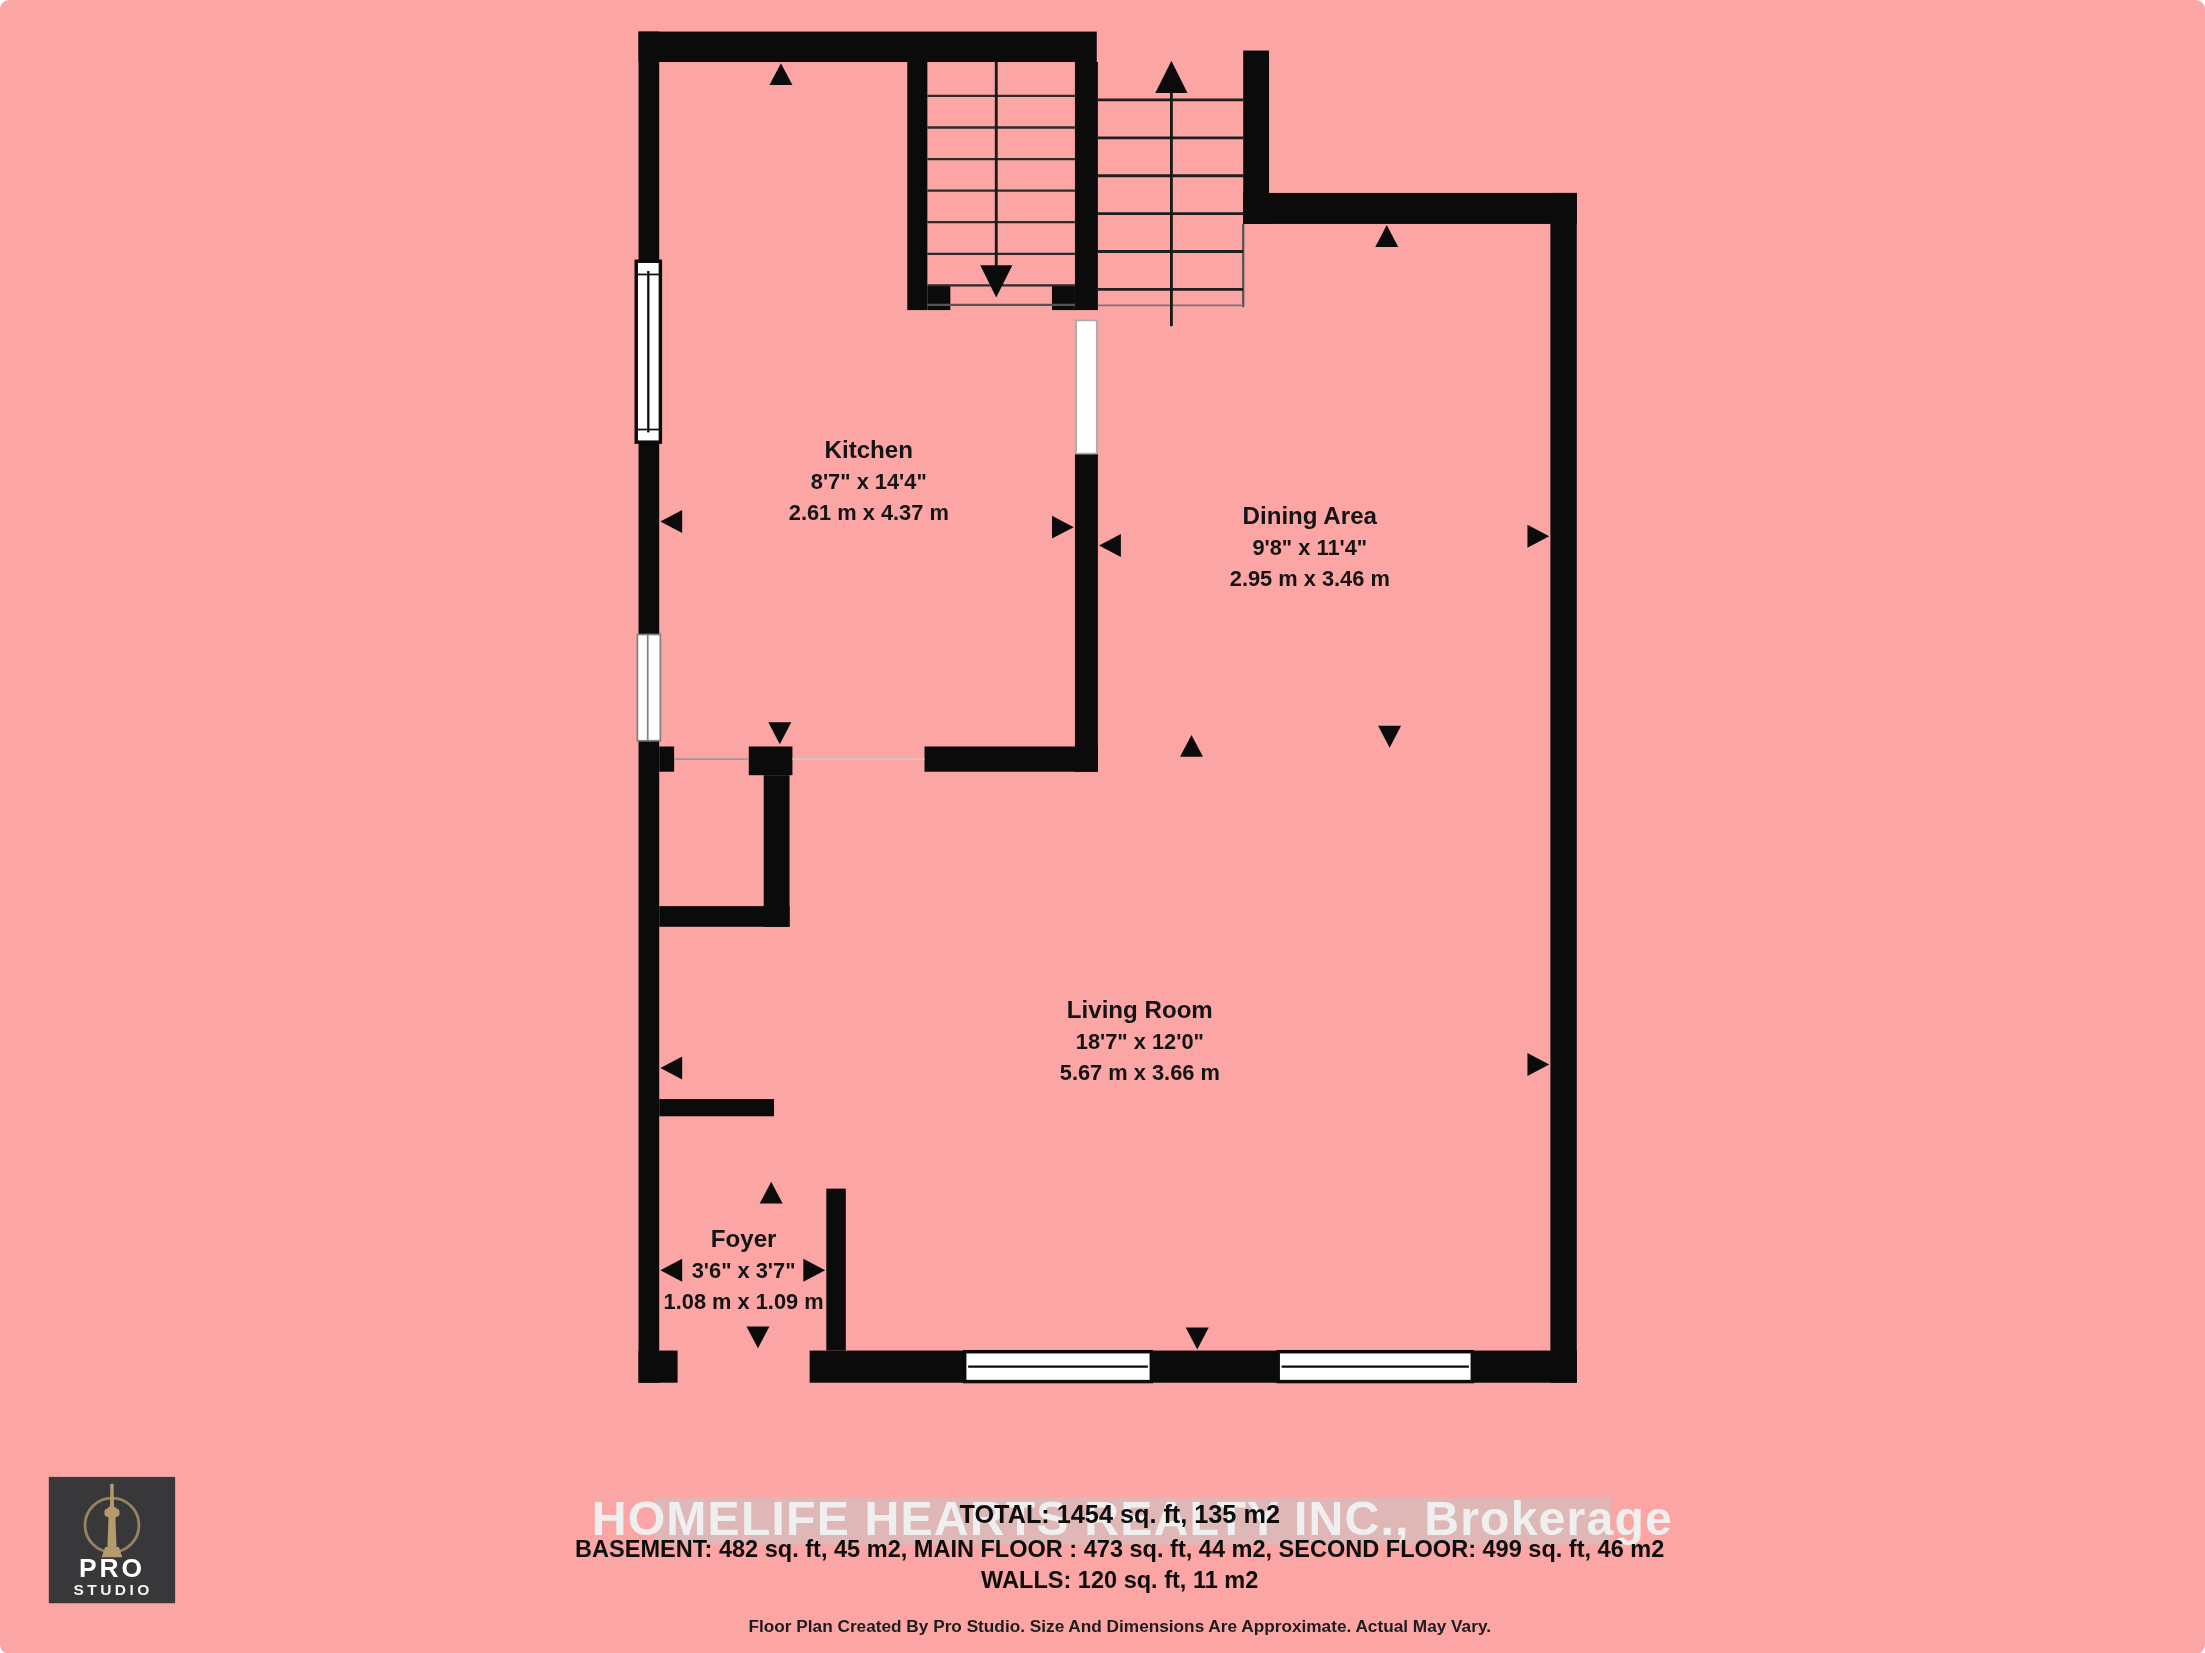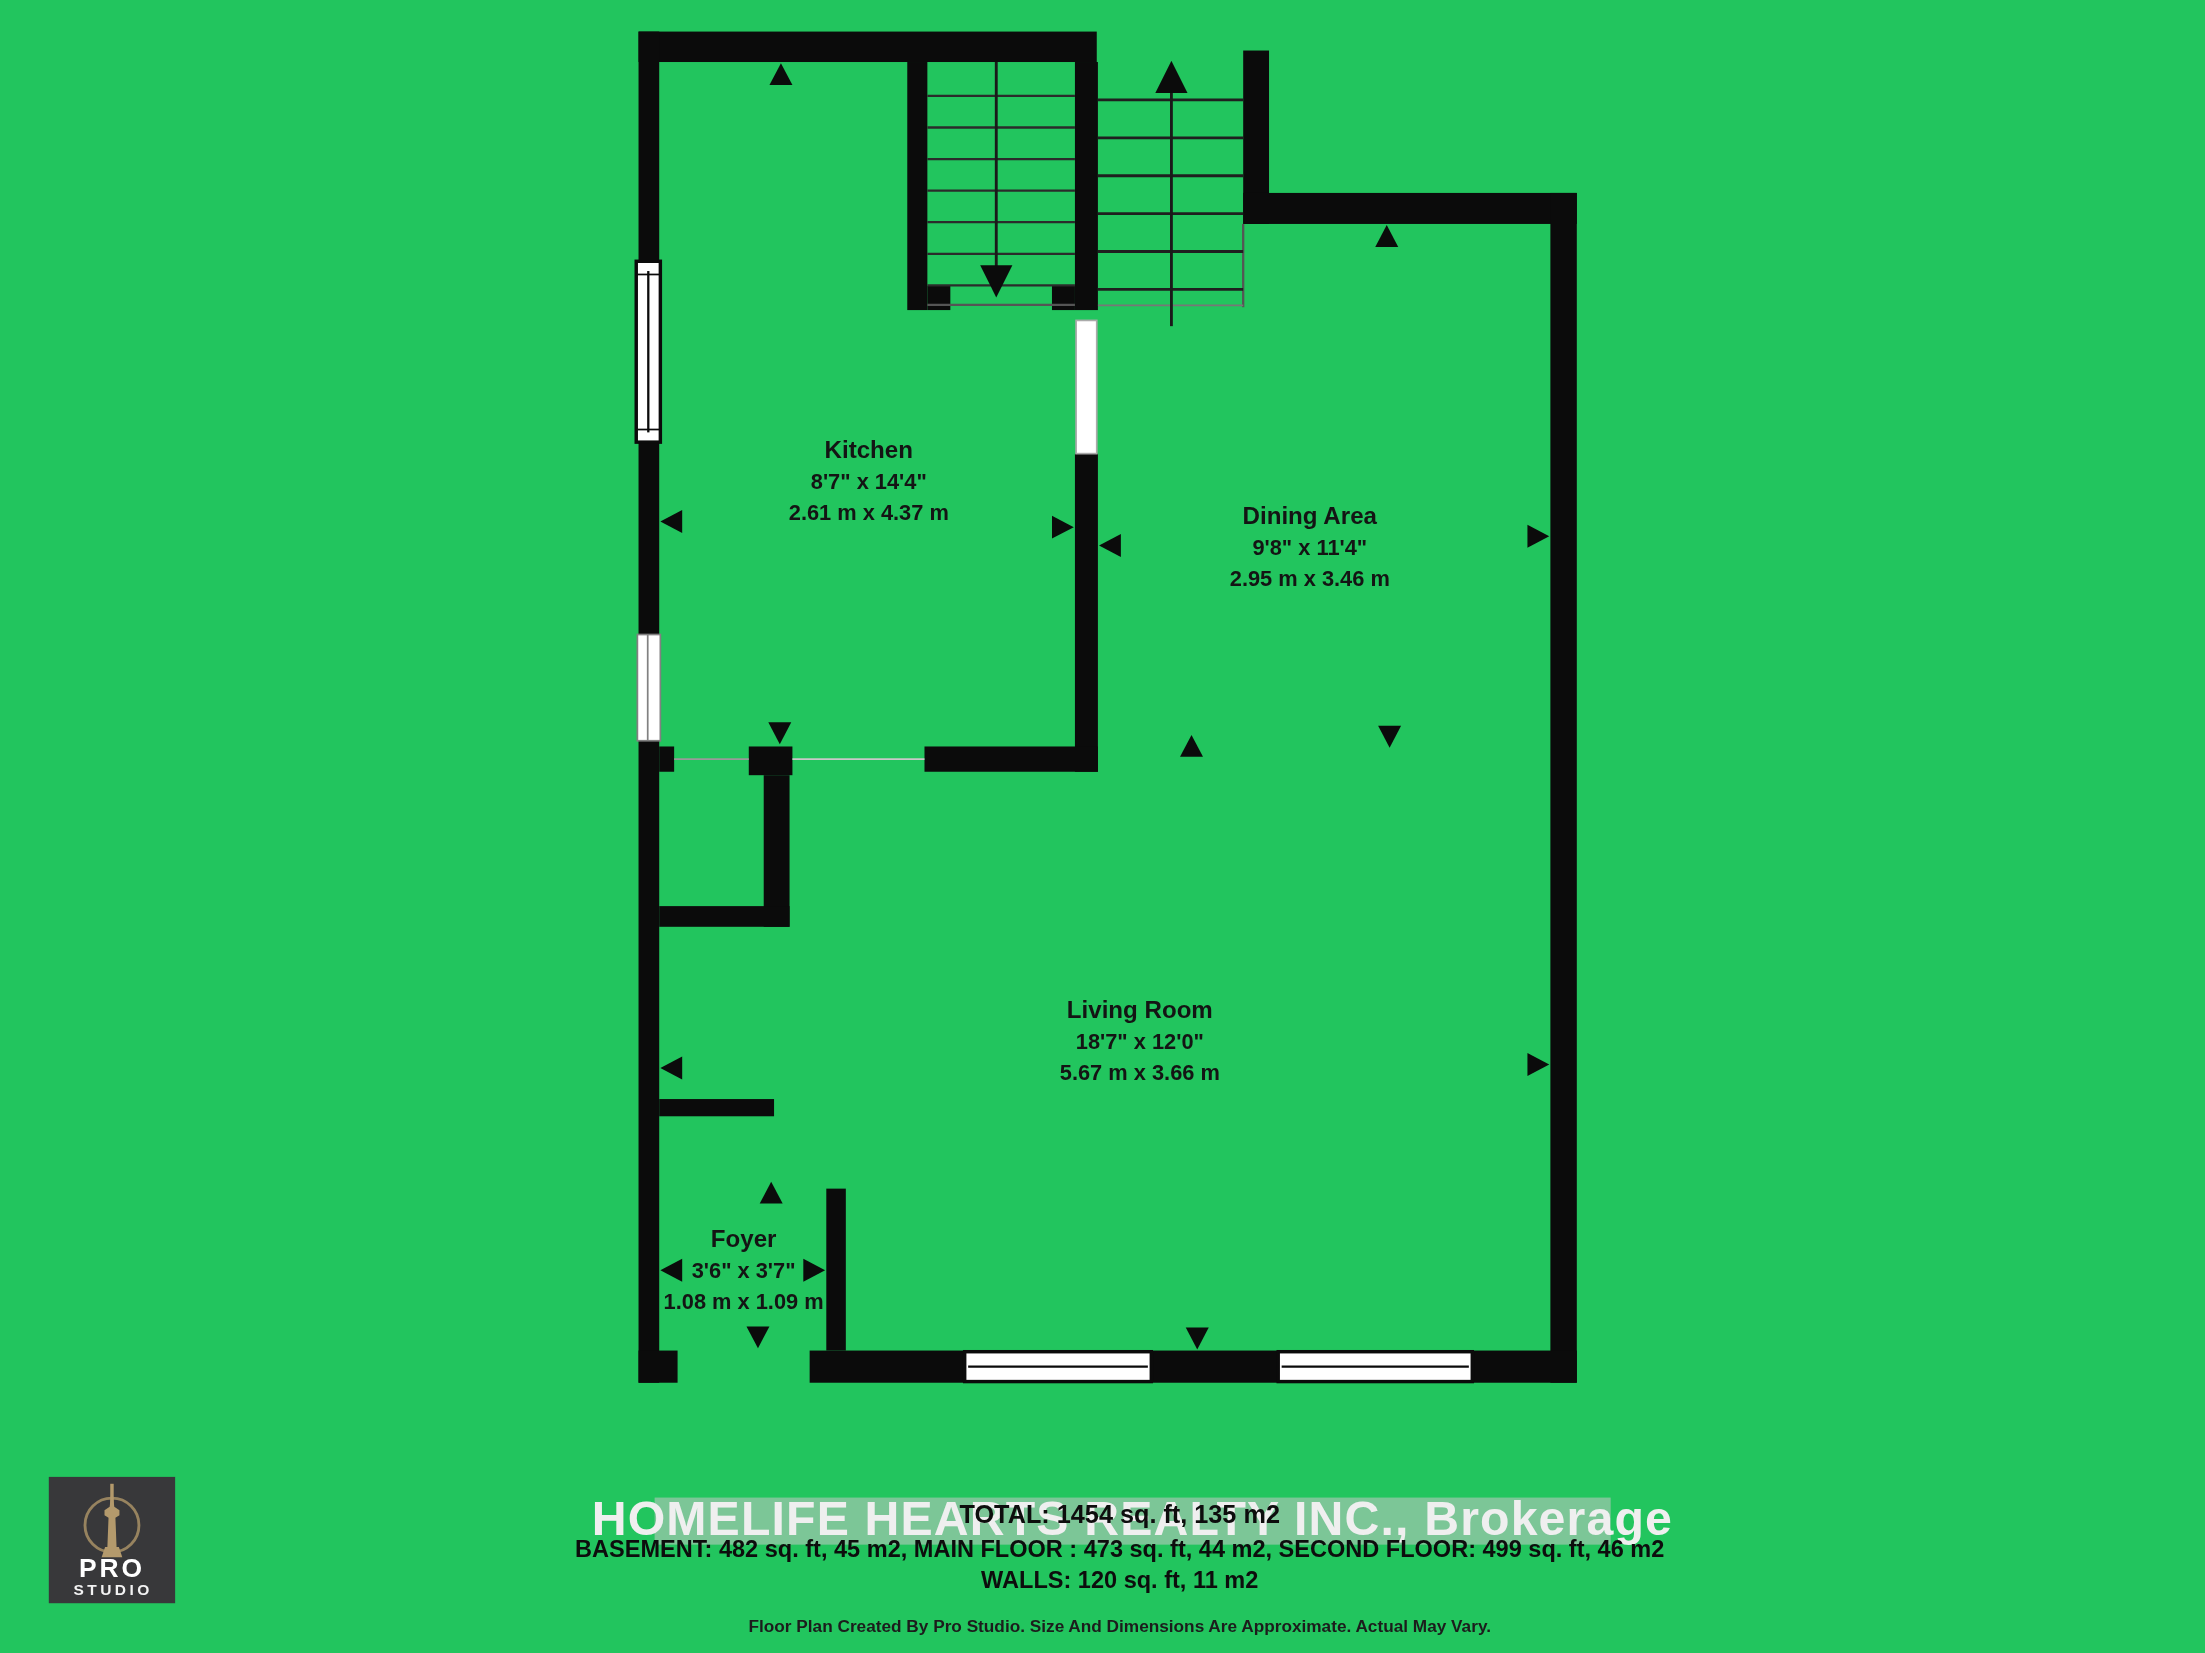--- a/index.html
+++ b/index.html
@@ -1,22 +1,23 @@
 <!DOCTYPE html>
 <html style="font-size:9.2px"><head>
 <meta charset="utf-8">
 <style>
   html, body { margin: 0; padding: 0; background: #ffffff; }
   .page {
     width: 100vw;
     aspect-ratio: 4 / 3;
     position: relative;
-    background: #22c55e;
+    background: #fca5a5;
     overflow: hidden;
     font-family: "Liberation Sans", sans-serif;
+    border-radius: 9px;
   }
   .page svg { display: block; width: 100%; height: 100%; }
   .room-name   { font: 700 42px "Liberation Sans", sans-serif; fill: #141414; }
   .room-dim    { font: 700 38px "Liberation Sans", sans-serif; fill: #141414; }
   .wm-text     { font: 700 84px "Liberation Sans", sans-serif; fill: #efefef; letter-spacing: 2px; }
   .ft-total    { font: 700 44px "Liberation Sans", sans-serif; fill: #0d0d0d; }
   .ft-line     { font: 700 41px "Liberation Sans", sans-serif; fill: #0d0d0d; }
   .ft-note     { font: 700 30px "Liberation Sans", sans-serif; fill: #1c1c1c; }
   .logo-pro    { font: 700 46px "Liberation Sans", sans-serif; fill: #ffffff; letter-spacing: 5px; }
   .logo-studio { font: 600 27px "Liberation Sans", sans-serif; fill: #f2f2f2; letter-spacing: 6px; }

